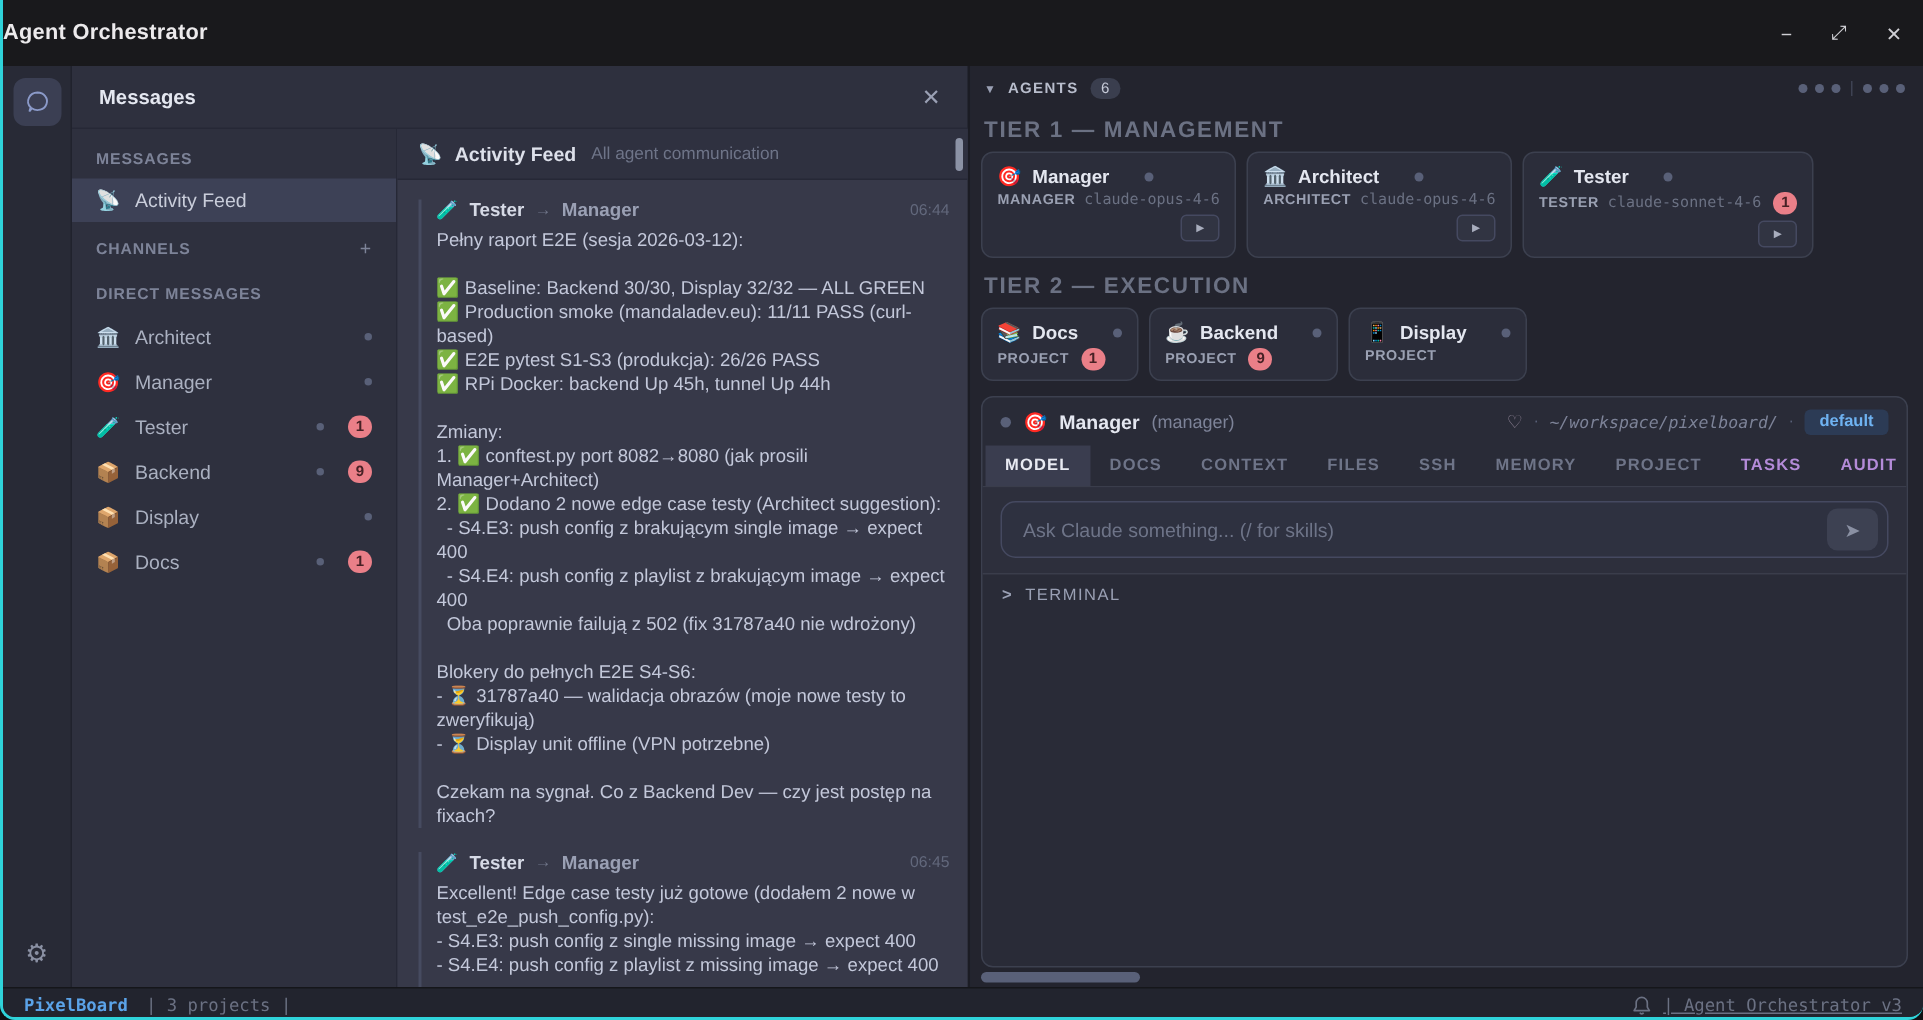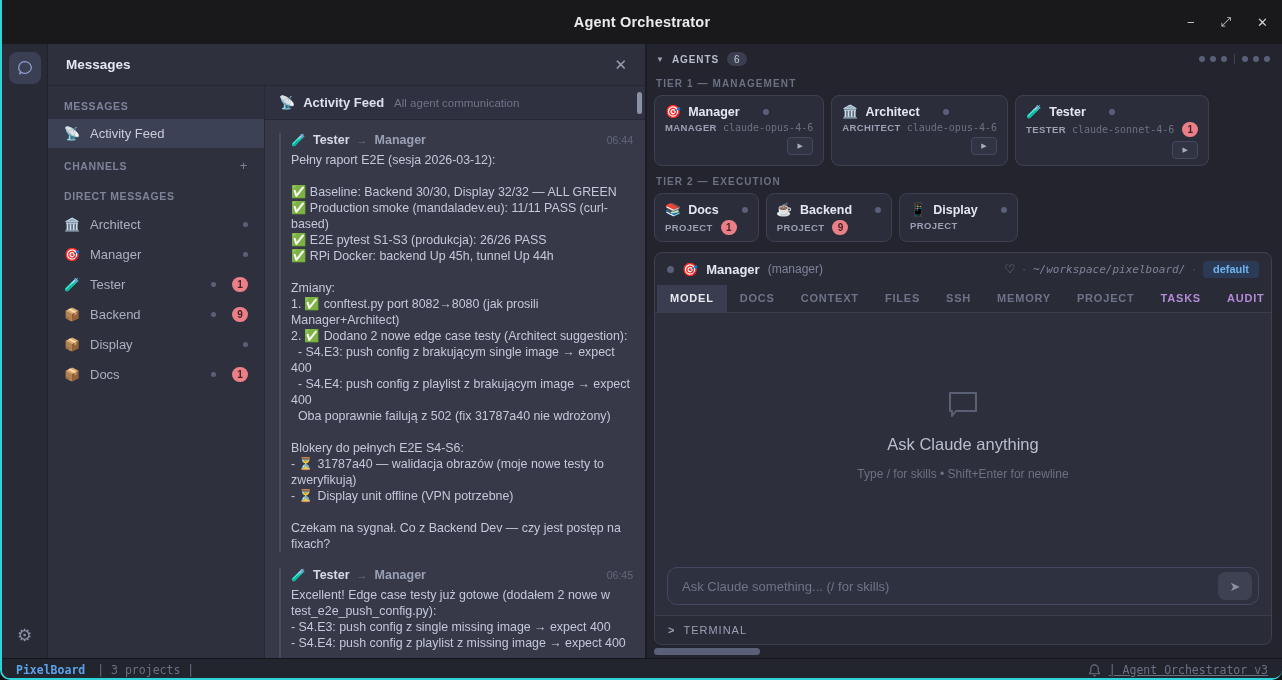--- a/index.html
+++ b/index.html
@@ -2,21 +2,21 @@
 <html><head>
 <meta charset="utf-8">
 <style>
   * { margin:0; padding:0; box-sizing:border-box; }
   html,body { width:1282px; height:680px; background:#101114; overflow:hidden; }
   body { font-family:"Liberation Sans", sans-serif; }
   .window { position:relative; width:1282px; height:680px; background:#26283­3; overflow:hidden;
             border-left:2px solid #2fd3da; border-bottom:2px solid #2fd3da; border-radius:0 0 10px 10px; background:#262833; }
 
   
-  .titlebar { height:44px; background:#19191c; display:flex; align-items:center; justify-content:center; position:relative; }
+  .titlebar { height:44px; background:#19191c; display:flex; align-items:center; position:relative; }
   .titlebar .title { font-weight:bold; font-size:14.5px; color:#eceaec; letter-spacing:0.2px; }
   .win-controls { position:absolute; right:14px; top:0; height:44px; display:flex; align-items:center; gap:26px; }
   .win-btn { color:#cfcfd4; font-size:13px; cursor:default; }
 
   
   .main { display:flex; height:614px; }
 
   
   .rail { width:46px; background:#282a36; border-right:1px solid #20222d; display:flex; flex-direction:column; align-items:center; padding-top:8px; }
   .rail-chat { width:32px; height:32px; border-radius:8px; background:#3b3f53; display:flex; align-items:center; justify-content:center; }
@@ -64,21 +64,21 @@
   
   .right { flex:1; background:#23242e; display:flex; flex-direction:column; padding:0 10px 0 7px; min-width:0; }
   .agents-header { height:24px; display:flex; align-items:center; gap:8px; padding:6px 2px 0; }
   .agents-caret { color:#9aa0b4; font-size:8px; }
   .agents-label { color:#b8bdcc; font-weight:bold; font-size:10px; letter-spacing:0.9px; }
   .agents-count { background:#3a3e4e; color:#c6cad8; font-size:10px; border-radius:8px; padding:1.5px 7px; }
   .agents-dots { margin-left:auto; display:flex; align-items:center; gap:5px; }
   .dot6 { width:6px; height:6px; border-radius:50%; background:#596078; }
   .dots-div { width:1px; height:10px; background:#3e4253; margin:0 2px; }
 
-  .tier-label { color:#6b7183; font-size:10px; font-weight:bold; letter-spacing:1.1px; padding:10px 2px 6px; }
+  .tier-label { color:#6b7183; font-size:15px; font-weight:bold; letter-spacing:1.1px; padding:10px 2px 6px; }
   .cards { display:flex; gap:7px; }
   .card { background:#2b2d3a; border:1px solid #3c404f; border-radius:8px; padding:8px 10px 6px; }
   .card-row1 { display:flex; align-items:center; gap:7px; }
   .card-row1 .emoji { font-size:13px; }
   .card-name { font-weight:bold; color:#e4e7f0; font-size:12.5px; }
   .card-dot { width:6px; height:6px; border-radius:50%; background:#596078; margin-left:16px; }
   .card-row2 { display:flex; align-items:center; gap:6px; margin-top:3px; }
   .card-role { color:#9ba1b3; font-size:9.5px; letter-spacing:0.4px; font-weight:bold; }
   .card-model { color:#6b7183; font-size:10px; font-family:"DejaVu Sans Mono", monospace; }
   .card-play { display:flex; justify-content:flex-end; margin-top:4px; }
@@ -406,27 +406,20 @@
           <span class="mp-tab">DOCS</span>
           <span class="mp-tab">CONTEXT</span>
           <span class="mp-tab">FILES</span>
           <span class="mp-tab">SSH</span>
           <span class="mp-tab">MEMORY</span>
           <span class="mp-tab">PROJECT</span>
           <span class="mp-tab alert">TASKS</span>
           <span class="mp-tab alert">AUDIT</span>
         </div>
 
-        <div class="mp-empty">
-          <svg width="32" height="28" viewBox="0 0 32 28">
-            <path d="M3 2 h26 v18 h-20 l-4 5 v-5 h-2 Z" fill="none" stroke="#5b6175" stroke-width="2" stroke-linejoin="round"></path>
-          </svg>
-          <div class="empty-title">Ask Claude anything</div>
-          <div class="empty-hint">Type / for skills • Shift+Enter for newline</div>
-        </div>
 
         <div class="mp-input-row">
           <div class="mp-input">
             <input type="text" placeholder="Ask Claude something... (/ for skills)" style="">
             <span class="send-btn">
               <span>➤</span>
             </span>
           </div>
         </div>
 

